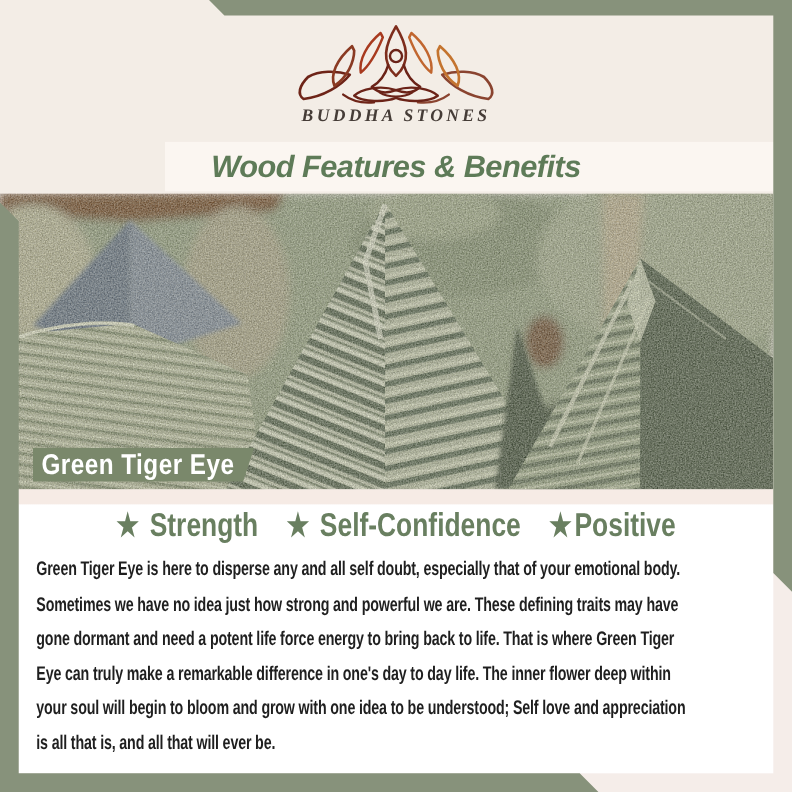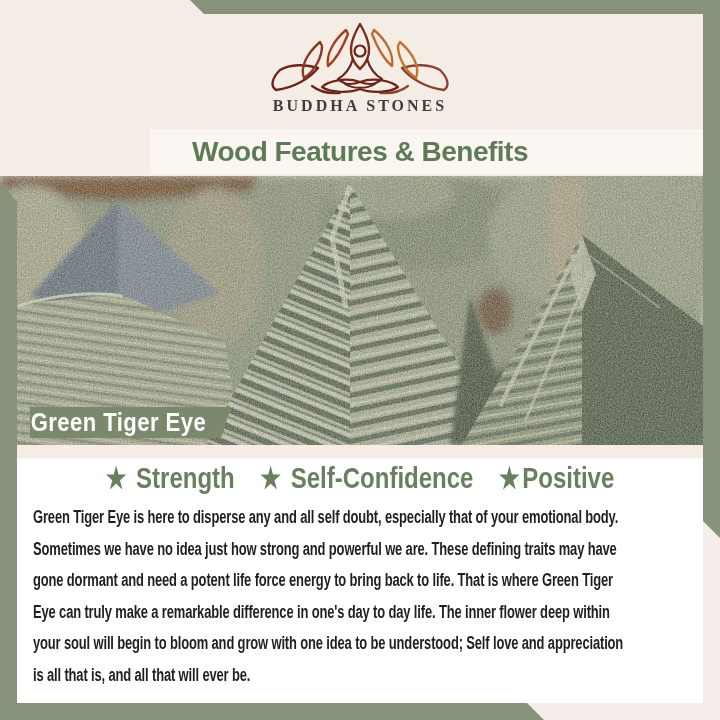--- a/index.html
+++ b/index.html
@@ -2,41 +2,41 @@
 <html style="--frame-green: #87927B; --cream: #F3EDE6; --cream-pink: #F5EDE9; --banner-bg: #FBF6F1; --strip-pink: #F6EBE5; --title-green: #5E7B58; --accent-green: #697F60; --badge-green: #7A886B; --badge-text: #FFFFFF; --body-text: #1F1F1F; --logo-dark: #7E2D1C; --logo-orange: #C4742F; --brand-text: #453C37; --panel-white: #FFFFFF;"><head>
 <meta charset="utf-8">
 <style>
   html,body{margin:0;padding:0;}
   .stage{
     position:relative;width:720px;height:720px;overflow:hidden;
     background:var(--cream-pink,#F5EDE9);
     font-family:"Liberation Sans",sans-serif;
   }
   
-  .header-block{position:absolute;left:0;top:0;width:720px;height:176px;background:var(--cream,#F3EDE6);}
+  .header-block{position:absolute;left:0;top:0;width:720px;height:176px;background:var(--cream,#F3EDE6);font-style:italic;}
   .logo{position:absolute;left:250px;top:14px;width:220px;height:84px;}
   .brand{
     position:absolute;left:0;top:97px;width:720px;text-align:center;
     font-family:"Liberation Serif",serif;font-size:16px;font-weight:600;
     letter-spacing:3px;color:var(--brand-text,#453C37);
   }
   .banner{position:absolute;left:150px;top:129px;width:570px;height:45px;background:var(--banner-bg,#FBF6F1);}
   .title{
     position:absolute;left:0;top:129px;width:720px;height:45px;line-height:45px;margin:0;
     text-align:center;font-size:28px;font-weight:bold;letter-spacing:-0.5px;
     color:var(--title-green,#5E7B58);
   }
   
   .photo{position:absolute;left:0;top:176px;width:703px;height:269px;overflow:hidden;}
   .photo > svg{display:block;width:703px;height:269px;}
   .badge{
     position:absolute;left:30px;top:231px;width:201px;height:31px;
     background:var(--badge-green,#7A886B);
     clip-path:polygon(0 0,100% 0,calc(100% - 10px) 100%,0 100%);
-    display:flex;align-items:center;justify-content:center;
+    display:flex;align-items:center;
   }
   .badge span{
     font-size:26px;font-weight:bold;color:var(--badge-text,#fff);
     transform:scaleX(.85);transform-origin:left center;
     padding-left:9px;white-space:nowrap;letter-spacing:.5px;
   }
   
   .panel{
     position:absolute;left:17px;top:445px;width:686px;height:258px;
     background:linear-gradient(to bottom,var(--strip-pink,#F6EBE5) 0,var(--strip-pink,#F6EBE5) 13px,var(--panel-white,#fff) 14px);

